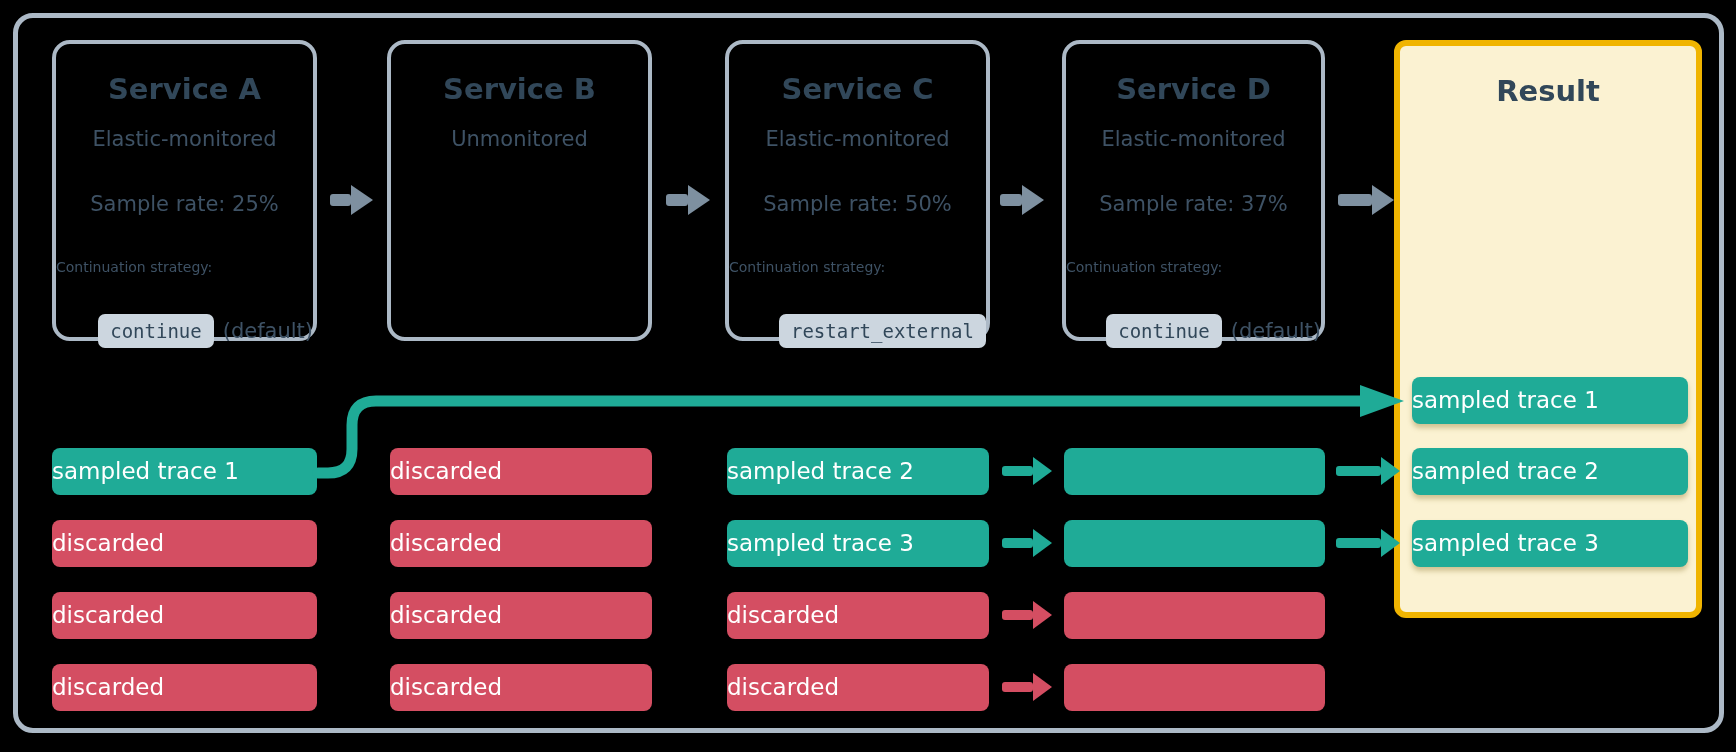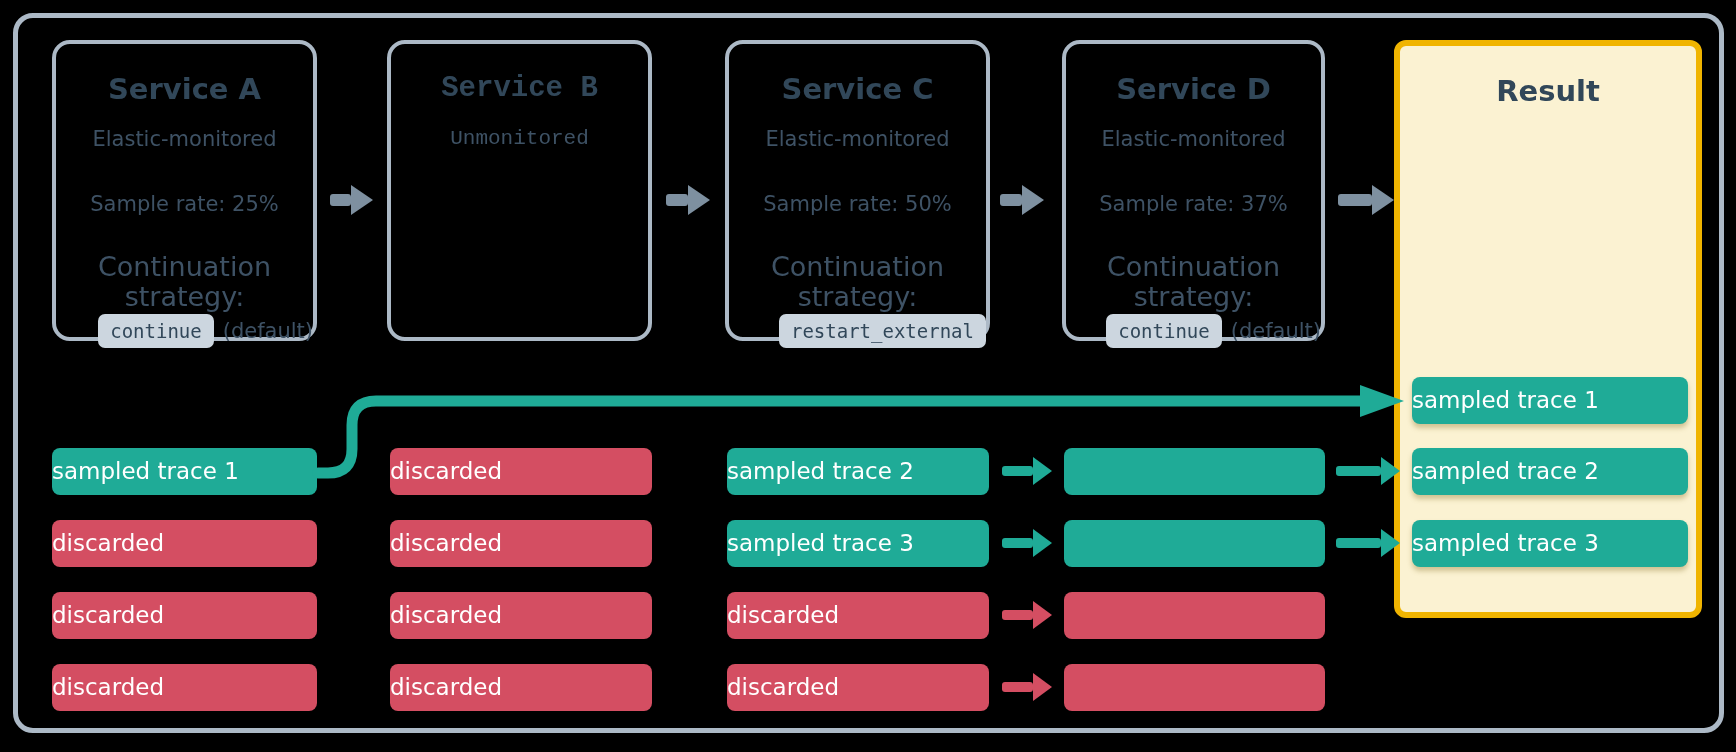--- a/index.html
+++ b/index.html
@@ -14,22 +14,22 @@
   .frame{position:absolute;left:13px;top:13px;width:1711px;height:720px;
          border:5px solid var(--frame_border);border-radius:20px;box-sizing:border-box;}
   .svc{position:absolute;top:40px;height:301px;border:4px solid var(--box_border);
        border-radius:18px;box-sizing:border-box;}
   .svc-title{position:absolute;left:0;right:0;top:27px;text-align:center;
              font-size:29px;font-weight:bold;color:var(--title_text);line-height:36px;}
   .svc-mon{position:absolute;left:0;right:0;top:81px;text-align:center;
            font-size:21px;font-weight:500;color:var(--body_text);line-height:28px;}
   .svc-rate{position:absolute;left:0;right:0;top:146px;text-align:center;
             font-size:21px;font-weight:500;color:var(--body_text);line-height:28px;}
-  .svc-strategy{position:absolute;left:0;right:0;top:208px;text-align:center;
-                font-size:27px;font-weight:500;color:var(--body_text);line-height:30px;}
+  .svc-strategy{position:absolute;left:0;right:0;top:208px;text-align:left;
+                font-size:14px;font-weight:500;color:var(--body_text);line-height:30px;}
   .svc-strategy span{display:inline-block;max-width:180px;}
   .chip-row{position:absolute;left:0;right:0;top:270px;display:flex;gap:9px;
             justify-content:flex-end;align-items:center;}
   .chip{display:inline-block;background:var(--chip_bg);color:var(--chip_text);
         font-family:"DejaVu Sans Mono","Liberation Mono",monospace;font-size:19px;
         line-height:34px;padding:0 12px;border-radius:7px;}
   .chip-suffix{font-size:21px;font-weight:500;color:var(--body_text);}
   .result{position:absolute;left:1394px;top:40px;width:308px;height:578px;
           background:var(--result_bg);border:6px solid var(--result_border);
           border-radius:12px;box-sizing:border-box;}
@@ -65,21 +65,21 @@
     <div class="svc-title">Service A</div>
     <div class="svc-mon">Elastic-monitored</div>
     <div class="svc-rate">Sample rate: 25%</div>
     <div class="svc-strategy"><span>Continuation strategy:</span></div>
     <div class="chip-row">
       <span class="chip">continue</span>
       <span class="chip-suffix">(default)</span>
     </div>
   </div>
 
-  <div class="svc" style="left:387px;width:265px;font-family:Liberation Mono, monospace;">
+  <div class="svc" style="left:387px;width:265px;">
     <div class="svc-title">Service B</div>
     <div class="svc-mon">Unmonitored</div>
   </div>
 
   <div class="svc" style="left:725px;width:265px;">
     <div class="svc-title">Service C</div>
     <div class="svc-mon">Elastic-monitored</div>
     <div class="svc-rate">Sample rate: 50%</div>
     <div class="svc-strategy"><span>Continuation strategy:</span></div>
     <div class="chip-row">

